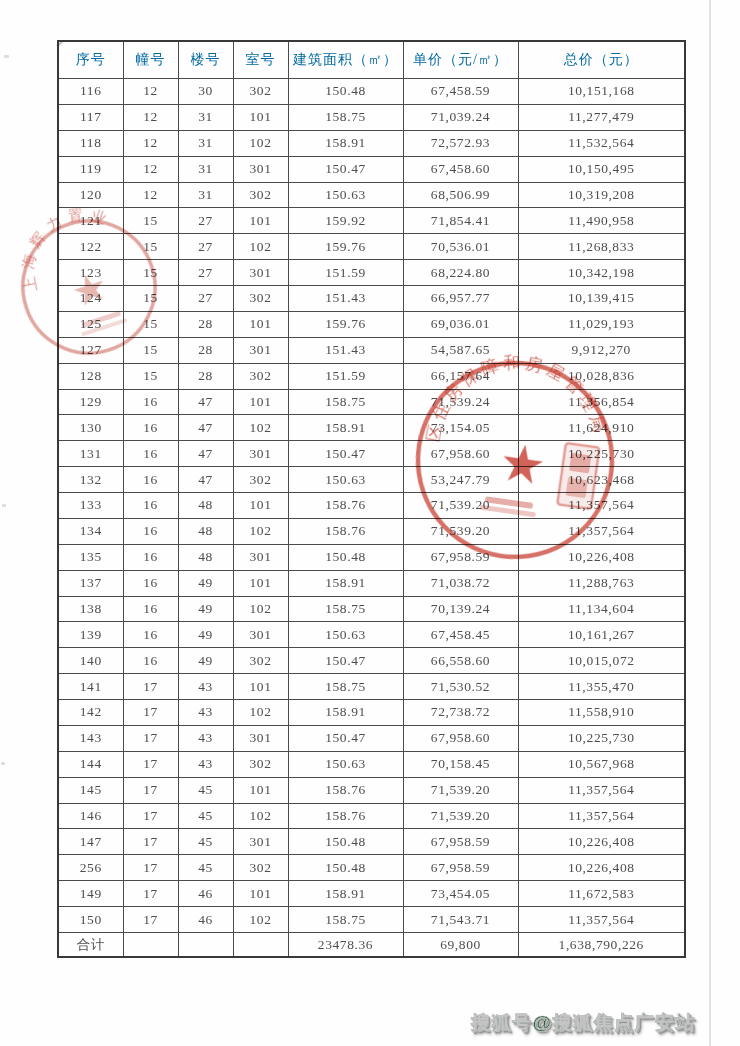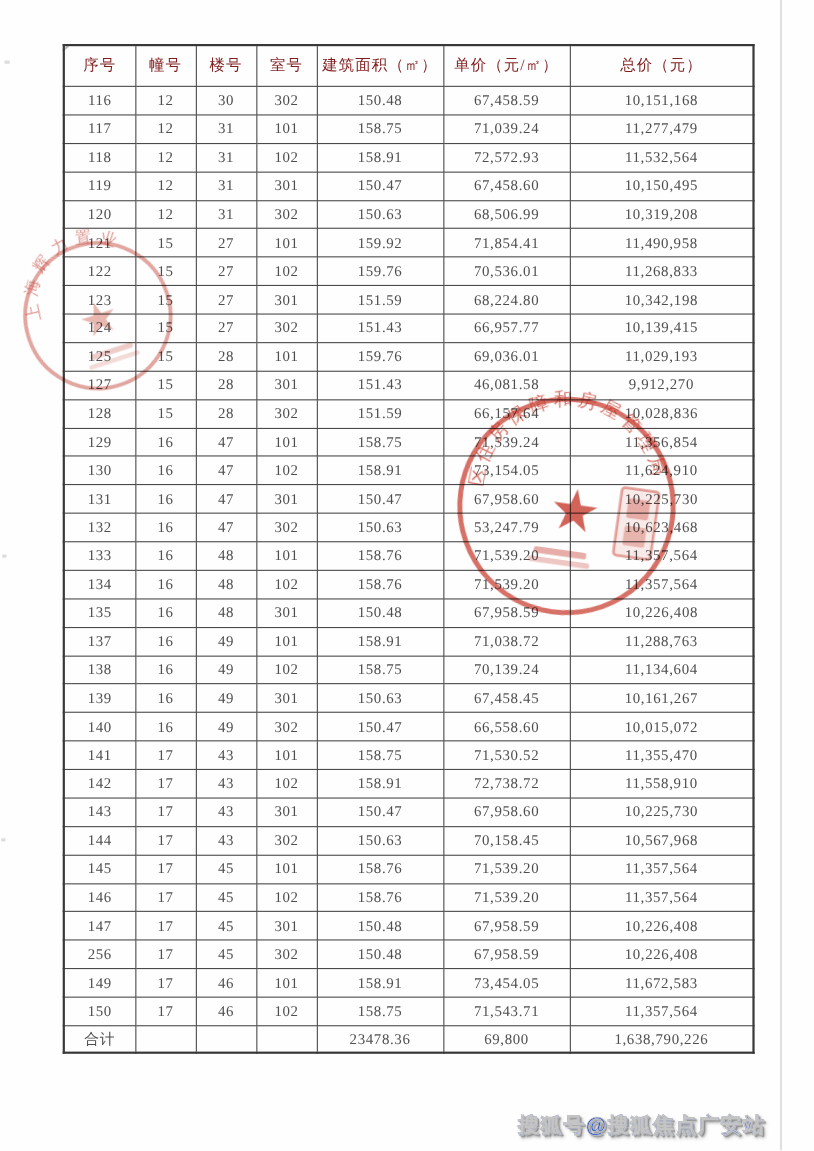--- a/index.html
+++ b/index.html
@@ -18,34 +18,34 @@
   table.price{
     position:absolute;left:57px;top:40px;width:627px;height:918px;
     border-collapse:collapse;table-layout:fixed;
     border:2px solid #383838;color:#4e4e4e;background:transparent;
   }
   table.price th, table.price td{
     border:1px solid #4a4a4a;text-align:center;vertical-align:middle;
     padding:0;font-weight:normal;font-size:13.5px;letter-spacing:.6px;
     white-space:nowrap;overflow:hidden;
   }
-  table.price thead th{height:36px;font-size:14px;color:#7f1d1d;letter-spacing:1px}
+  table.price thead th{height:36px;font-size:14px;color:#0369a1;letter-spacing:1px}
   table.price tbody td{height:23px}
   table.price tfoot td{height:23px}
 
   
   .stamp{position:absolute;mix-blend-mode:multiply;filter:blur(.4px);pointer-events:none}
   .stamp-company{left:9px;top:207px;transform:rotate(-18deg)}
   .stamp-authority{left:405px;top:350px;transform:rotate(8deg)}
 
   
   .watermark{
     position:absolute;right:44px;top:1010px;
     font-family:"Liberation Sans","DejaVu Sans",sans-serif;
-    font-size:19px;font-weight:bold;letter-spacing:1.5px;color:#1d4ed8;
+    font-size:19px;font-weight:bold;letter-spacing:1.5px;color:#14532d;
     -webkit-text-stroke:.6px #c4c4c4;
     text-shadow:1px 1px 0 #b5b5b5,2px 2px 1px #8d8d8d,2.5px 2.5px 3px rgba(110,110,110,.75);
     white-space:nowrap;
   }
 </style>
 </head>
 <body>
 
 <div class="scan-edge"></div>
 <div class="tick"></div>
@@ -176,21 +176,21 @@
         <td>11,029,193</td>
       </tr>
 
 
       <tr>
         <td>127</td>
         <td>15</td>
         <td>28</td>
         <td>301</td>
         <td>151.43</td>
-        <td>46,081.58</td>
+        <td>54,587.65</td>
         <td>9,912,270</td>
       </tr>
 
       <tr>
         <td>128</td>
         <td>15</td>
         <td>28</td>
         <td>302</td>
         <td>151.59</td>
         <td>66,157.64</td>

